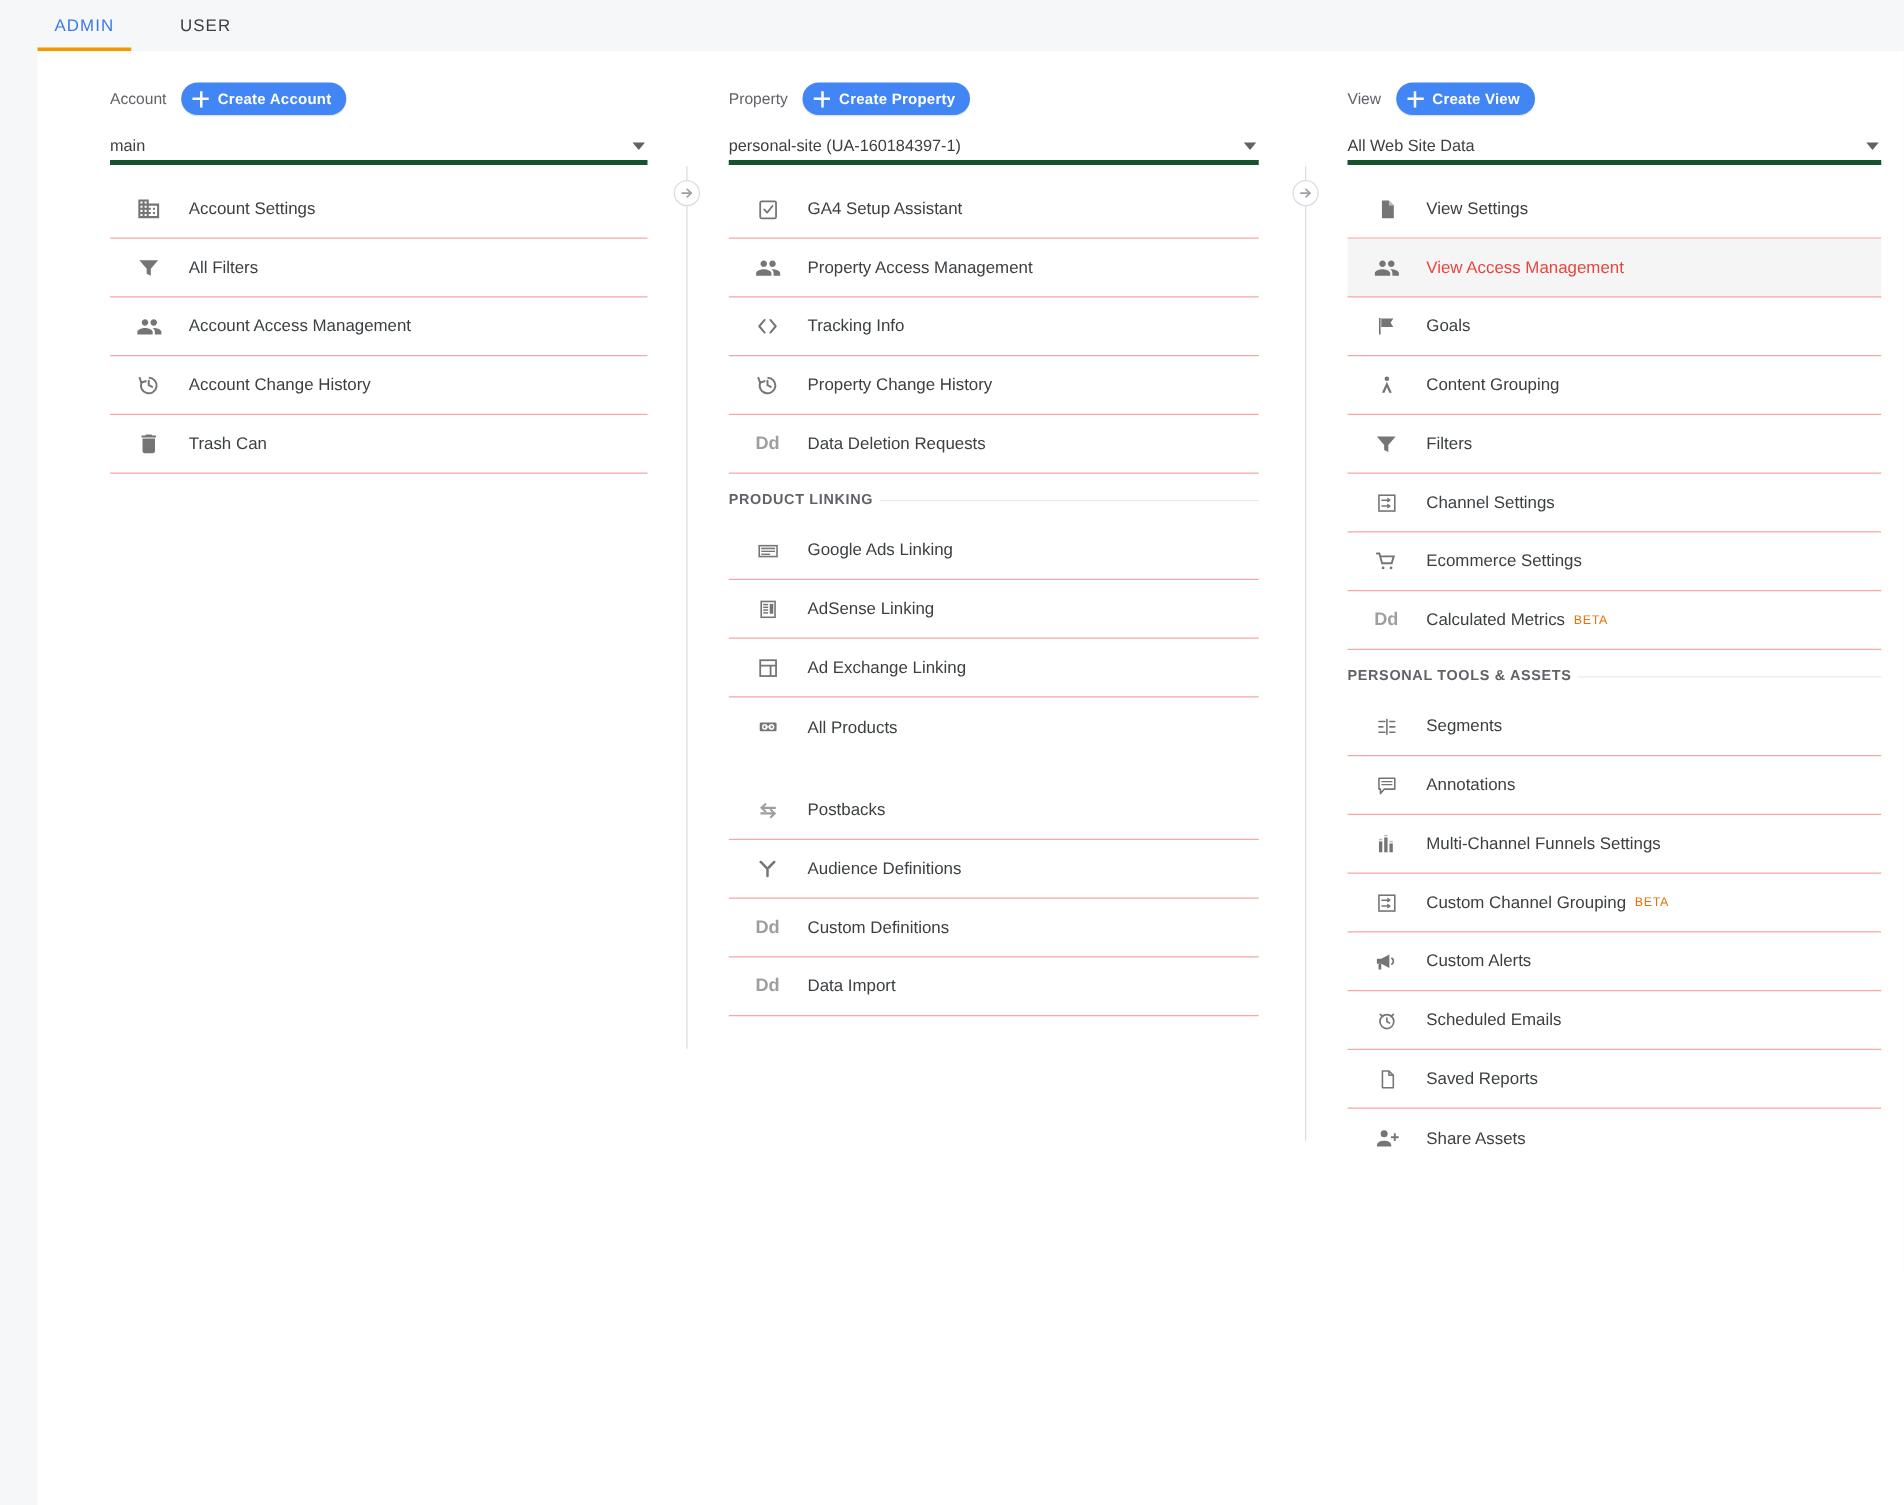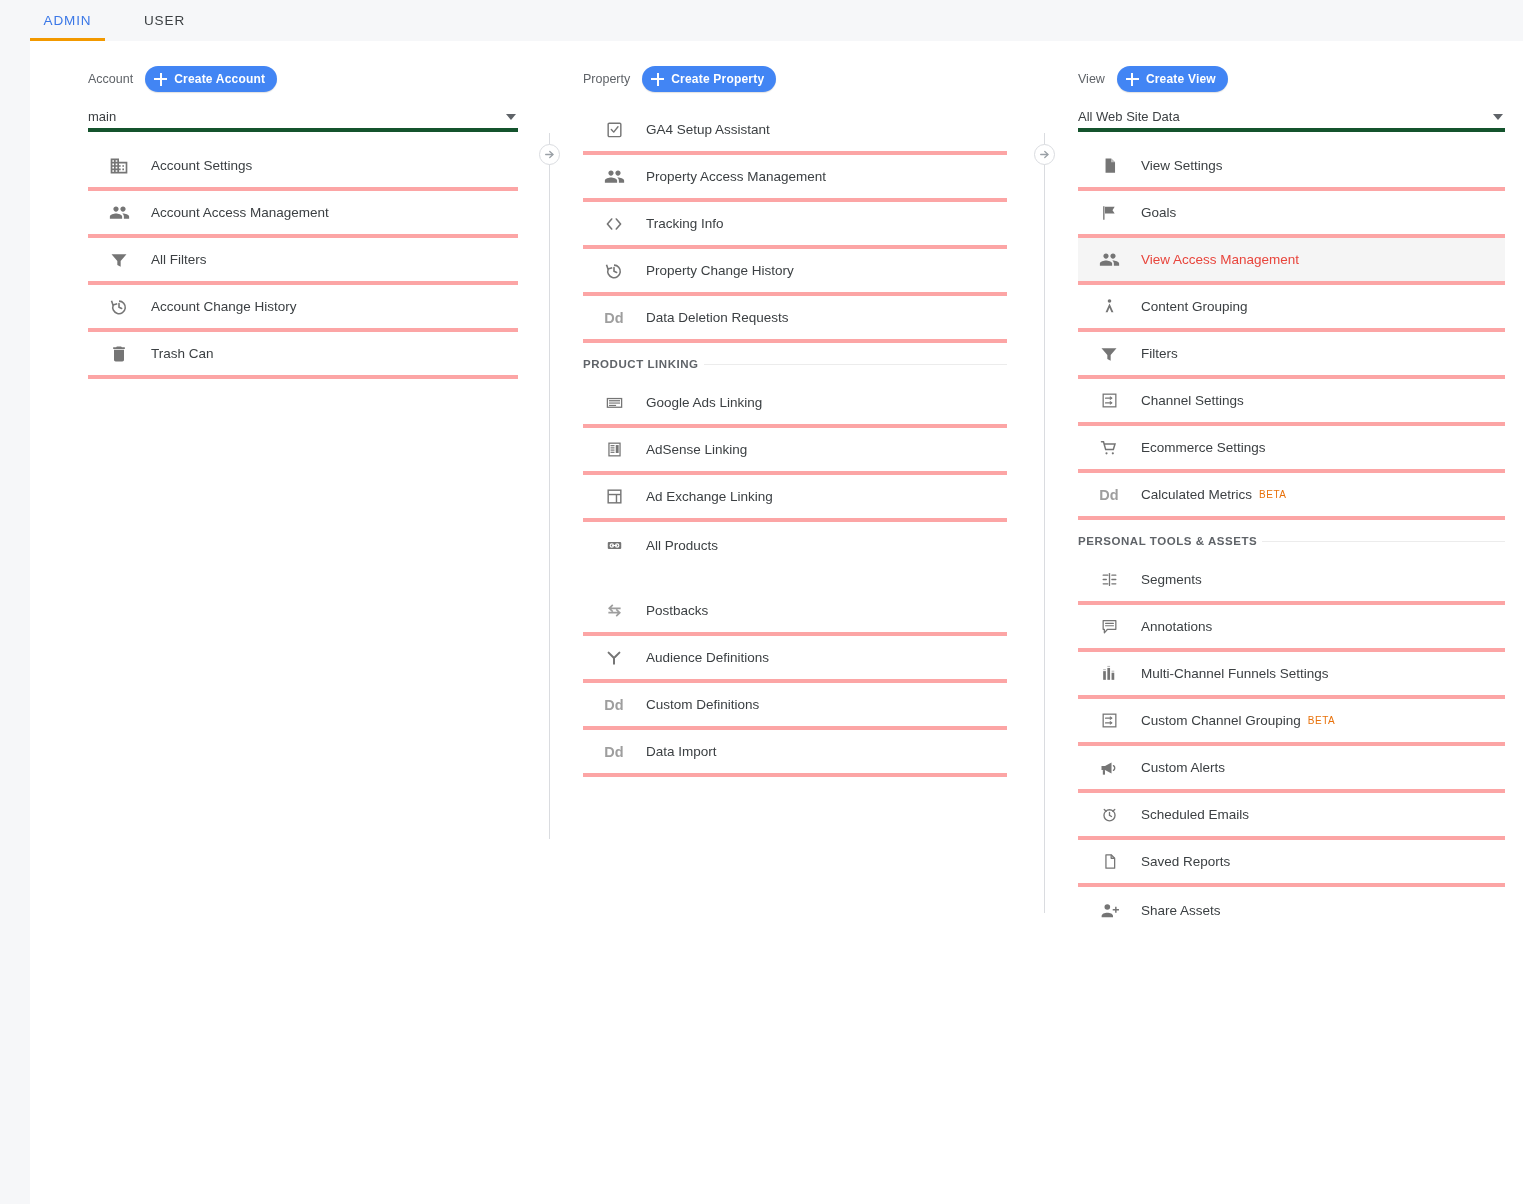--- a/index.html
+++ b/index.html
@@ -75,21 +75,21 @@
     width: 0; height: 0;
     border-left: 5.5px solid transparent; border-right: 5.5px solid transparent;
     border-top: 6.5px solid #5f6368;
   }
 
   .menu { margin-top: 12px; }
   .menu-item {
     position: relative;
     display: flex; align-items: center;
     height: 47px; padding-left: 20px;
-    border-bottom: 4px solid #fca5a5;
+    border-bottom: 1px solid #fca5a5;
     cursor: pointer; background: transparent;
   }
   .menu-item.selected { background: #f5f5f5; }
   .menu-item.selected .menu-label { color: #e8453c; }
   .menu-item.no-rule { border-bottom: none; }
   .menu-icon {
     width: 22px; height: 22px; flex: 0 0 22px;
     margin-right: 21px;
     display: flex; align-items: center; justify-content: center;
     color: #757575;
@@ -157,34 +157,34 @@
           <span class="menu-icon">
             <svg width="20" height="20" viewBox="0 0 24 24" fill="#757575">
               <path d="M12 7V3H2v18h20V7H12zM6 19H4v-2h2v2zm0-4H4v-2h2v2zm0-4H4V9h2v2zm0-4H4V5h2v2zm4 12H8v-2h2v2zm0-4H8v-2h2v2zm0-4H8V9h2v2zm0-4H8V5h2v2zm10 12h-8v-2h2v-2h-2v-2h2v-2h-2V9h8v10zm-2-8h-2v2h2v-2zm0 4h-2v2h2v-2z"></path>
             </svg>
           </span>
           <span class="menu-label">Account Settings</span>
         </div>
 
         <div class="menu-item">
           <span class="menu-icon">
+            <svg width="20" height="20" viewBox="0 0 24 24" fill="#757575">
+              <path d="M3 5h18l-7 8.2V20l-4-2v-4.8z"></path>
+            </svg>
+          </span>
+          <span class="menu-label">All Filters</span>
+        </div>
+
+        <div class="menu-item">
+          <span class="menu-icon">
             <svg width="21" height="21" viewBox="0 0 24 24" fill="#757575">
               <path d="M16 11c1.66 0 2.99-1.34 2.99-3S17.66 5 16 5c-1.66 0-3 1.34-3 3s1.34 3 3 3zm-8 0c1.66 0 2.99-1.34 2.99-3S9.66 5 8 5C6.34 5 5 6.34 5 8s1.34 3 3 3zm0 2c-2.33 0-7 1.17-7 3.5V19h14v-2.5c0-2.33-4.67-3.5-7-3.5zm8 0c-.29 0-.62.02-.97.05 1.16.84 1.97 1.97 1.97 3.45V19h6v-2.5c0-2.33-4.67-3.5-7-3.5z"></path>
             </svg>
           </span>
           <span class="menu-label">Account Access Management</span>
-        </div>
-
-        <div class="menu-item">
-          <span class="menu-icon">
-            <svg width="20" height="20" viewBox="0 0 24 24" fill="#757575">
-              <path d="M3 5h18l-7 8.2V20l-4-2v-4.8z"></path>
-            </svg>
-          </span>
-          <span class="menu-label">All Filters</span>
         </div>
 
         <div class="menu-item">
           <span class="menu-icon">
             <svg width="20" height="20" viewBox="0 0 24 24" fill="none" stroke="#757575" stroke-width="1.9">
               <path d="M12 5a7.5 7.5 0 1 1-6.9 4.6"></path>
               <polyline points="3,4.5 4.8,9.6 9.9,8.2" stroke-linejoin="round"></polyline>
               <polyline points="12,7.8 12,12.2 15.2,13.8" stroke-linecap="round"></polyline>
             </svg>
           </span>
@@ -204,20 +204,24 @@
     </div>
 
     <div class="col col-property">
       <div class="col-head">
         <span class="col-head-label">Property</span>
         <button class="create-btn">
           <span class="plus-ico"></span>
           <span>Create Property</span>
         </button>
       </div>
+      <div class="selector">
+        <span class="selector-value">personal-site (UA-160184397-1)</span>
+        <span class="caret"></span>
+      </div>
       <div class="menu">
 
         <div class="menu-item">
           <span class="menu-icon">
             <svg width="19" height="19" viewBox="0 0 24 24" fill="none" stroke="#757575" stroke-width="1.8">
               <rect x="4" y="4" width="16" height="17" rx="1.4"></rect>
               <polyline points="8,12 11,15.3 16.4,8.6" stroke-linecap="round" stroke-linejoin="round"></polyline>
             </svg>
           </span>
           <span class="menu-label">GA4 Setup Assistant</span>
@@ -371,37 +375,37 @@
         <div class="menu-item">
           <span class="menu-icon">
             <svg width="19" height="19" viewBox="0 0 24 24" fill="#757575">
               <path d="M7 3h7l5 5v13H7z"></path>
               <path d="M14 3l5 5h-5z" fill="#bdbdbd"></path>
             </svg>
           </span>
           <span class="menu-label">View Settings</span>
         </div>
 
+        <div class="menu-item selected">
+          <span class="menu-icon">
+            <svg width="21" height="21" viewBox="0 0 24 24" fill="#757575">
+              <path d="M16 11c1.66 0 2.99-1.34 2.99-3S17.66 5 16 5c-1.66 0-3 1.34-3 3s1.34 3 3 3zm-8 0c1.66 0 2.99-1.34 2.99-3S9.66 5 8 5C6.34 5 5 6.34 5 8s1.34 3 3 3zm0 2c-2.33 0-7 1.17-7 3.5V19h14v-2.5c0-2.33-4.67-3.5-7-3.5zm8 0c-.29 0-.62.02-.97.05 1.16.84 1.97 1.97 1.97 3.45V19h6v-2.5c0-2.33-4.67-3.5-7-3.5z"></path>
+            </svg>
+          </span>
+          <span class="menu-label">View Access Management</span>
+        </div>
+
         <div class="menu-item">
           <span class="menu-icon">
             <svg width="20" height="20" viewBox="0 0 24 24" fill="#757575">
               <path d="M5 4h1.6v16H5z"></path>
               <path d="M7.2 4.6h11.6l-2.6 4 2.6 4H7.2z"></path>
             </svg>
           </span>
           <span class="menu-label">Goals</span>
-        </div>
-
-        <div class="menu-item selected">
-          <span class="menu-icon">
-            <svg width="21" height="21" viewBox="0 0 24 24" fill="#757575">
-              <path d="M16 11c1.66 0 2.99-1.34 2.99-3S17.66 5 16 5c-1.66 0-3 1.34-3 3s1.34 3 3 3zm-8 0c1.66 0 2.99-1.34 2.99-3S9.66 5 8 5C6.34 5 5 6.34 5 8s1.34 3 3 3zm0 2c-2.33 0-7 1.17-7 3.5V19h14v-2.5c0-2.33-4.67-3.5-7-3.5zm8 0c-.29 0-.62.02-.97.05 1.16.84 1.97 1.97 1.97 3.45V19h6v-2.5c0-2.33-4.67-3.5-7-3.5z"></path>
-            </svg>
-          </span>
-          <span class="menu-label">View Access Management</span>
         </div>
 
         <div class="menu-item">
           <span class="menu-icon">
             <svg width="19" height="19" viewBox="0 0 24 24" fill="#757575">
               <circle cx="12" cy="5" r="2.3"></circle>
               <path d="M12 8.2l-5 11h2.6L12 13.6l2.4 5.6H17z"></path>
             </svg>
           </span>
           <span class="menu-label">Content Grouping</span>

